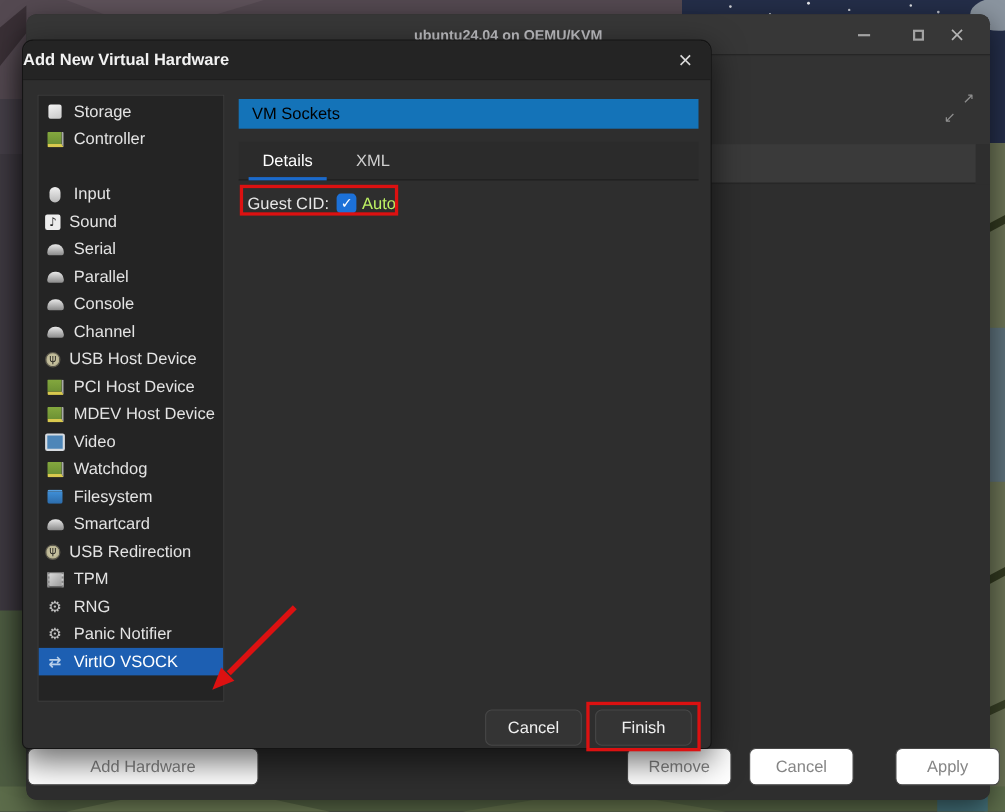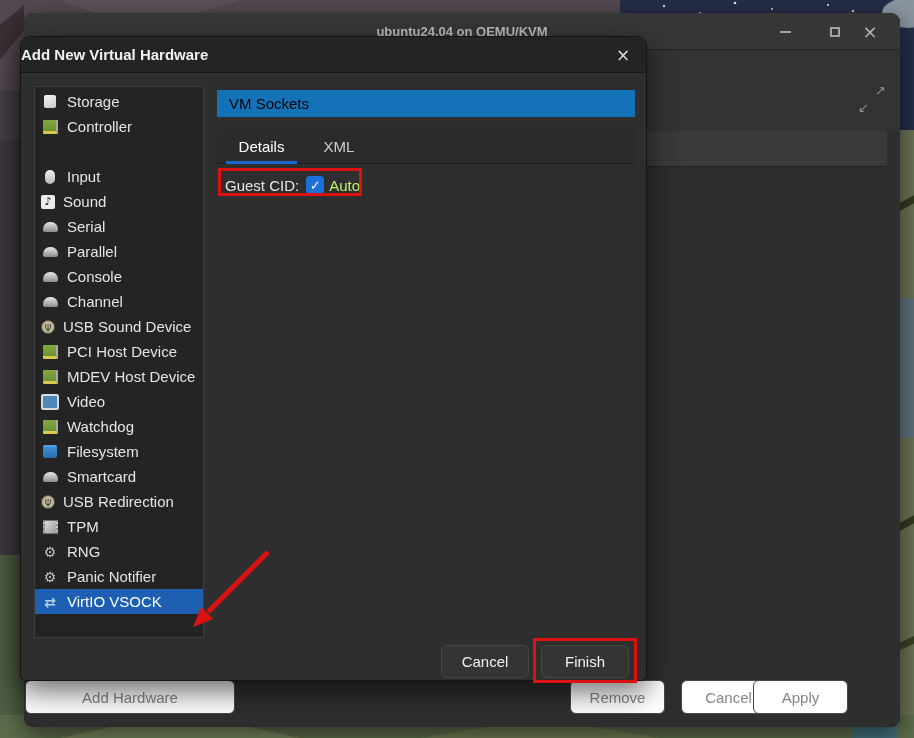--- a/index.html
+++ b/index.html
@@ -35,21 +35,21 @@
            background:#3a3a3a; border-bottom:1px solid #232323; }
   .vmwin-main { position:absolute; left:0; top:155px; width:100%; height:559px;
            background:#2e2e2e; border-radius:0 0 9px 9px; }
 
   .pbtn { position:absolute; top:667px; height:34px; background:#ffffff;
            border:1px solid #484848; border-radius:6px; color:#858585; font-size:15px;
            display:flex; align-items:center; justify-content:center; cursor:default; }
   .pb-addhw  { left:1px;  width:210px; }
   .pb-remove { left:546px; width:95px; }
   .pb-cancel { left:657px; width:95px; }
-  .pb-apply  { left:729px; width:95px; }
+  .pb-apply  { left:790px; width:95px; }
 
   
   .dialog { position:absolute; left:20px; top:36px; width:627px; height:645px;
            background:#2e2e2e; border-radius:10px 10px 6px 6px; border:1px solid #141414;
            box-shadow:0 10px 30px rgba(0,0,0,.6); z-index:5; }
   .dlg-header { position:absolute; left:0; top:0; width:100%; height:36px; background:#242424;
            border-radius:10px 10px 0 0; border-bottom:1px solid #191919; }
   .dlg-title { position:absolute; inset:0; line-height:36px; text-align:left;
            color:#f2f2f2; font-weight:bold; font-size:15px; }
   .dlg-close { position:absolute; right:8px; top:0; width:30px; height:36px; display:flex;
@@ -206,21 +206,21 @@
       <div class="srow">
         <span class="ic ic-serial"></span>
         <span>Console</span>
       </div>
       <div class="srow">
         <span class="ic ic-serial"></span>
         <span>Channel</span>
       </div>
       <div class="srow">
         <span class="ic ic-usb">ψ</span>
-        <span>USB Sound Device</span>
+        <span>USB Host Device</span>
       </div>
       <div class="srow">
         <span class="ic ic-card"></span>
         <span>PCI Host Device</span>
       </div>
       <div class="srow">
         <span class="ic ic-card"></span>
         <span>MDEV Host Device</span>
       </div>
       <div class="srow">

